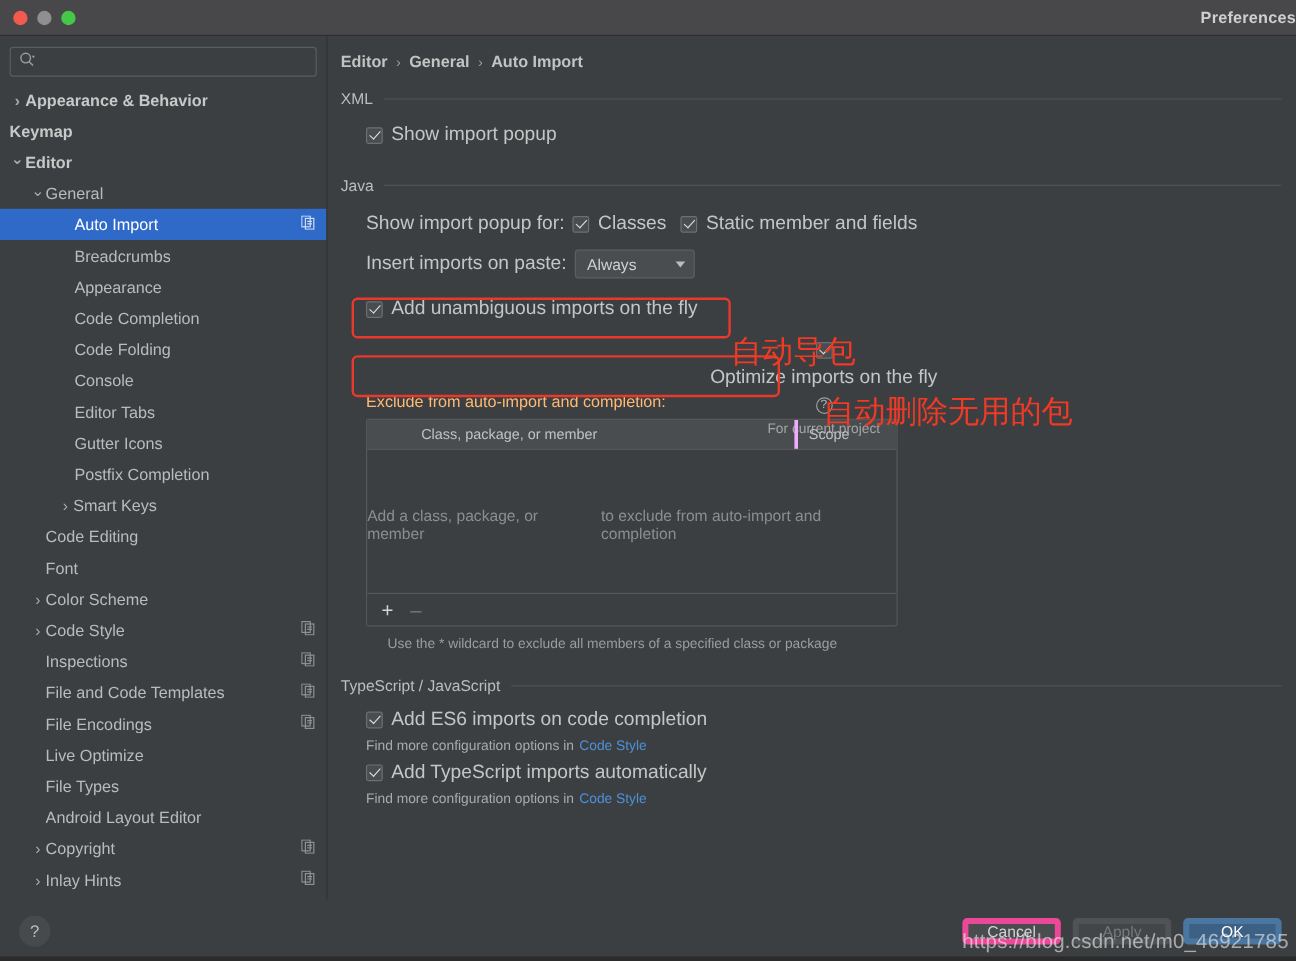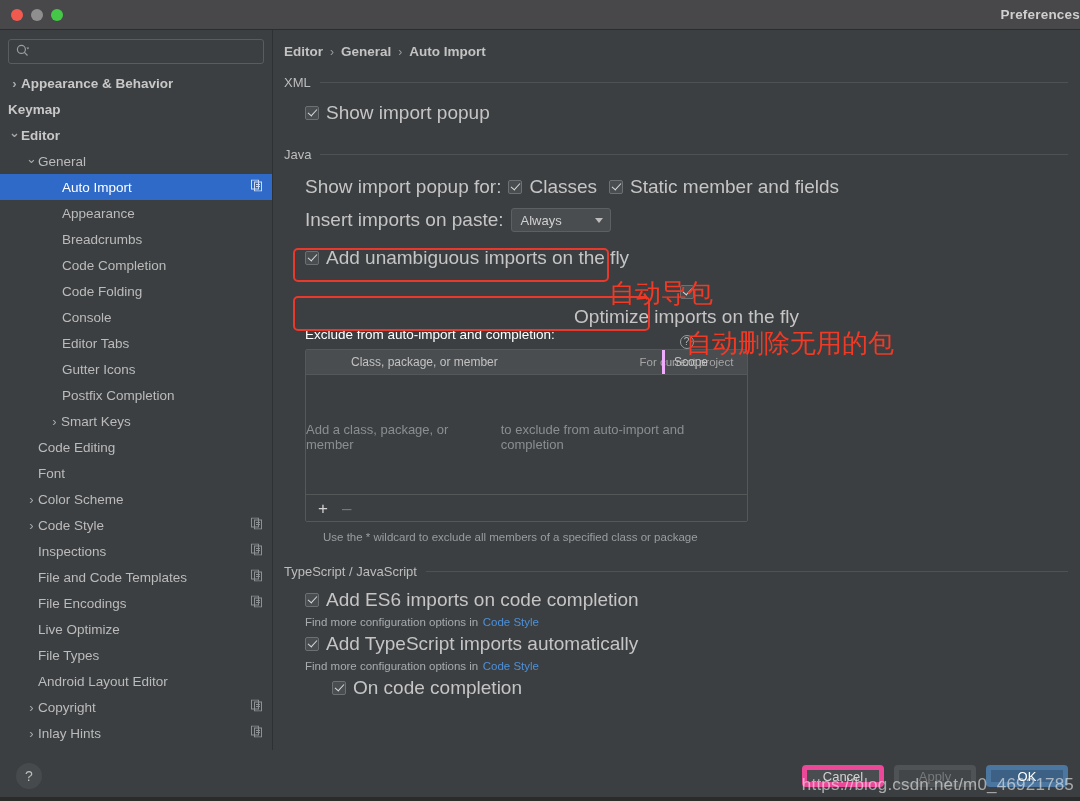--- a/index.html
+++ b/index.html
@@ -102,21 +102,21 @@
     font-size: 13px; color: #bdbdbd;
   }
   .section-head .rule {
     flex: 1 1 auto; height: 1px; background: #4f5254;
   }
   .section-body { padding: 11px 0 0 21px; }
 
   .row { display: flex; align-items: center; gap: 7px; height: 24px; }
   .row.tall { height: 28px; }
   .cb-label {
-    font-size: 19px; color: #c5c5c5; white-space: nowrap;
+    font-size: 16px; color: #c5c5c5; white-space: nowrap;
   }
   .cb-label.small { font-size: 11.5px; color: #a5a5a5; }
 
   
   .cbx {
     width: 14px; height: 14px; flex: 0 0 14px;
     border: 1px solid #6d7072; border-radius: 2px;
     background: #4a4d4f; position: relative;
   }
   .cbx.checked::after {
@@ -151,21 +151,21 @@
     position: absolute; border: 2.5px solid #e8392c; border-radius: 5px;
     pointer-events: none;
   }
   .cn-note {
     position: absolute; color: #f03a25;
     font-family: "DejaVu Sans", "Liberation Sans", sans-serif;
     white-space: nowrap;
   }
 
   
-  .table-label { font-size: 13.5px; color: #ffffff; margin-bottom: 7px; }
+  .table-label { font-size: 13.5px; color: #fdba74; margin-bottom: 7px; }
   .xtable {
     width: 443px; border: 1px solid #555859; border-radius: 2px;
     background: #3c3f41; overflow: hidden;
   }
   .xt-head { display: flex; height: 25px; background: #4a4d4f; border-bottom: 1px solid #555859; }
   .xt-th {
     font-size: 12px; color: #c2c2c2; display: flex; align-items: center;
     padding-left: 9px;
   }
   .xt-th.c1 { flex: 1 1 auto; border-right: 3px solid #f0abfc; margin-left: 36px; }
@@ -272,24 +272,24 @@
           <div class="tree-item selected lvl2-noarrow">
             <span class="tree-label">Auto Import</span>
             <span class="copy-ico" style="color: rgb(205, 220, 245);"><svg width="12" height="12" viewBox="0 0 12 12">
                 <rect x="0.5" y="0.5" width="7" height="9" fill="none" stroke="currentColor" stroke-width="1"></rect>
                 <rect x="3.5" y="2.5" width="7" height="9" fill="none" stroke="currentColor" stroke-width="1"></rect>
                 <line x1="5" y1="5" x2="9" y2="5" stroke="currentColor" stroke-width="1"></line>
                 <line x1="5" y1="7" x2="9" y2="7" stroke="currentColor" stroke-width="1"></line>
               </svg></span>
           </div>
           <div class="tree-item lvl2-noarrow">
+            <span class="tree-label">Breadcrumbs</span>
+          </div>
+          <div class="tree-item lvl2-noarrow">
             <span class="tree-label">Appearance</span>
-          </div>
-          <div class="tree-item lvl2-noarrow">
-            <span class="tree-label">Breadcrumbs</span>
           </div>
           <div class="tree-item lvl2-noarrow">
             <span class="tree-label">Code Completion</span>
           </div>
           <div class="tree-item lvl2-noarrow">
             <span class="tree-label">Code Folding</span>
           </div>
           <div class="tree-item lvl2-noarrow">
             <span class="tree-label">Console</span>
           </div>
@@ -480,24 +480,20 @@
             <span class="sub-hint link">Code Style</span>
           </div>
           <div class="row">
             <span class="cbx checked"></span>
             <span class="cb-label">Add TypeScript imports automatically</span>
           </div>
           <div style="margin:0 0 2px 0;">
             <span class="sub-hint">Find more configuration options in</span>
             <span class="sub-hint link">Code Style</span>
           </div>
-          <div class="row" style="padding-left:27px;">
-            <span class="cbx checked"></span>
-            <span class="cb-label">On code completion</span>
-          </div>
         </div>
       </div>
 
       <div class="redbox" style="left:20px; top:218px; width:316px; height:34px;"></div>
       <div class="redbox" style="left:20px; top:266px; width:357px; height:35px;"></div>
 
       <div class="cn-note" style="left:336px; top:246px; font-size:26px;">自动导包</div>
       <div class="cn-note" style="left:413px; top:296px; font-size:26px;">自动删除无用的包</div>
     </div>
   </div>

